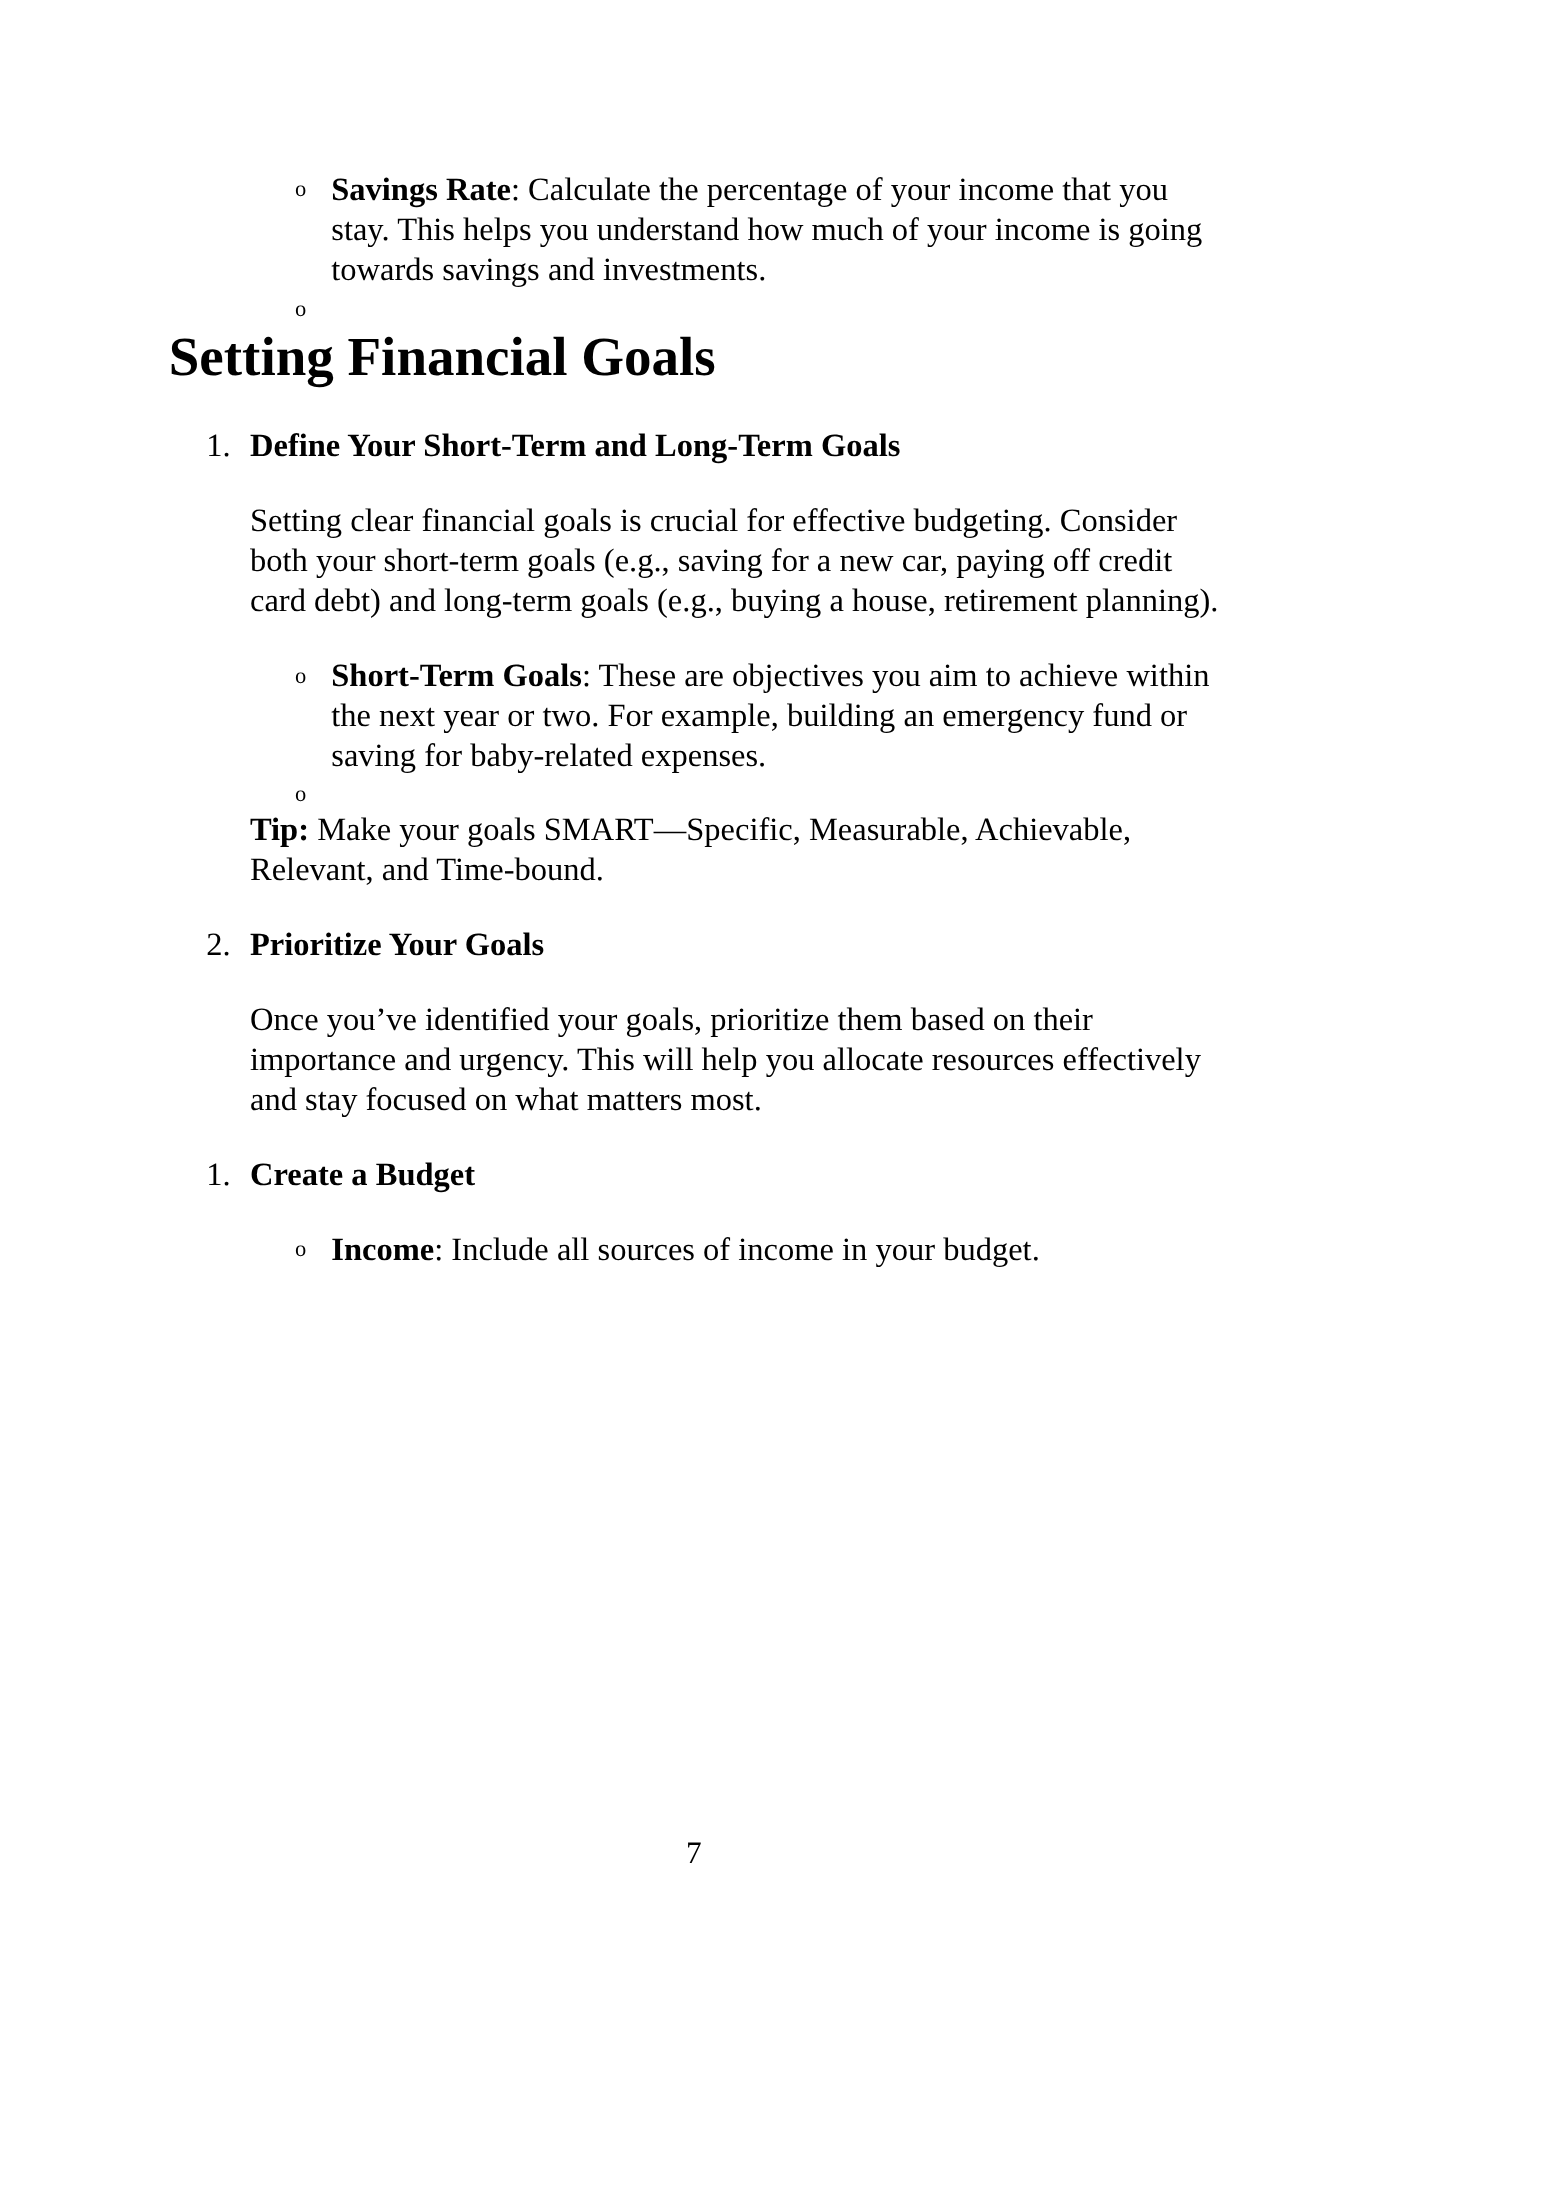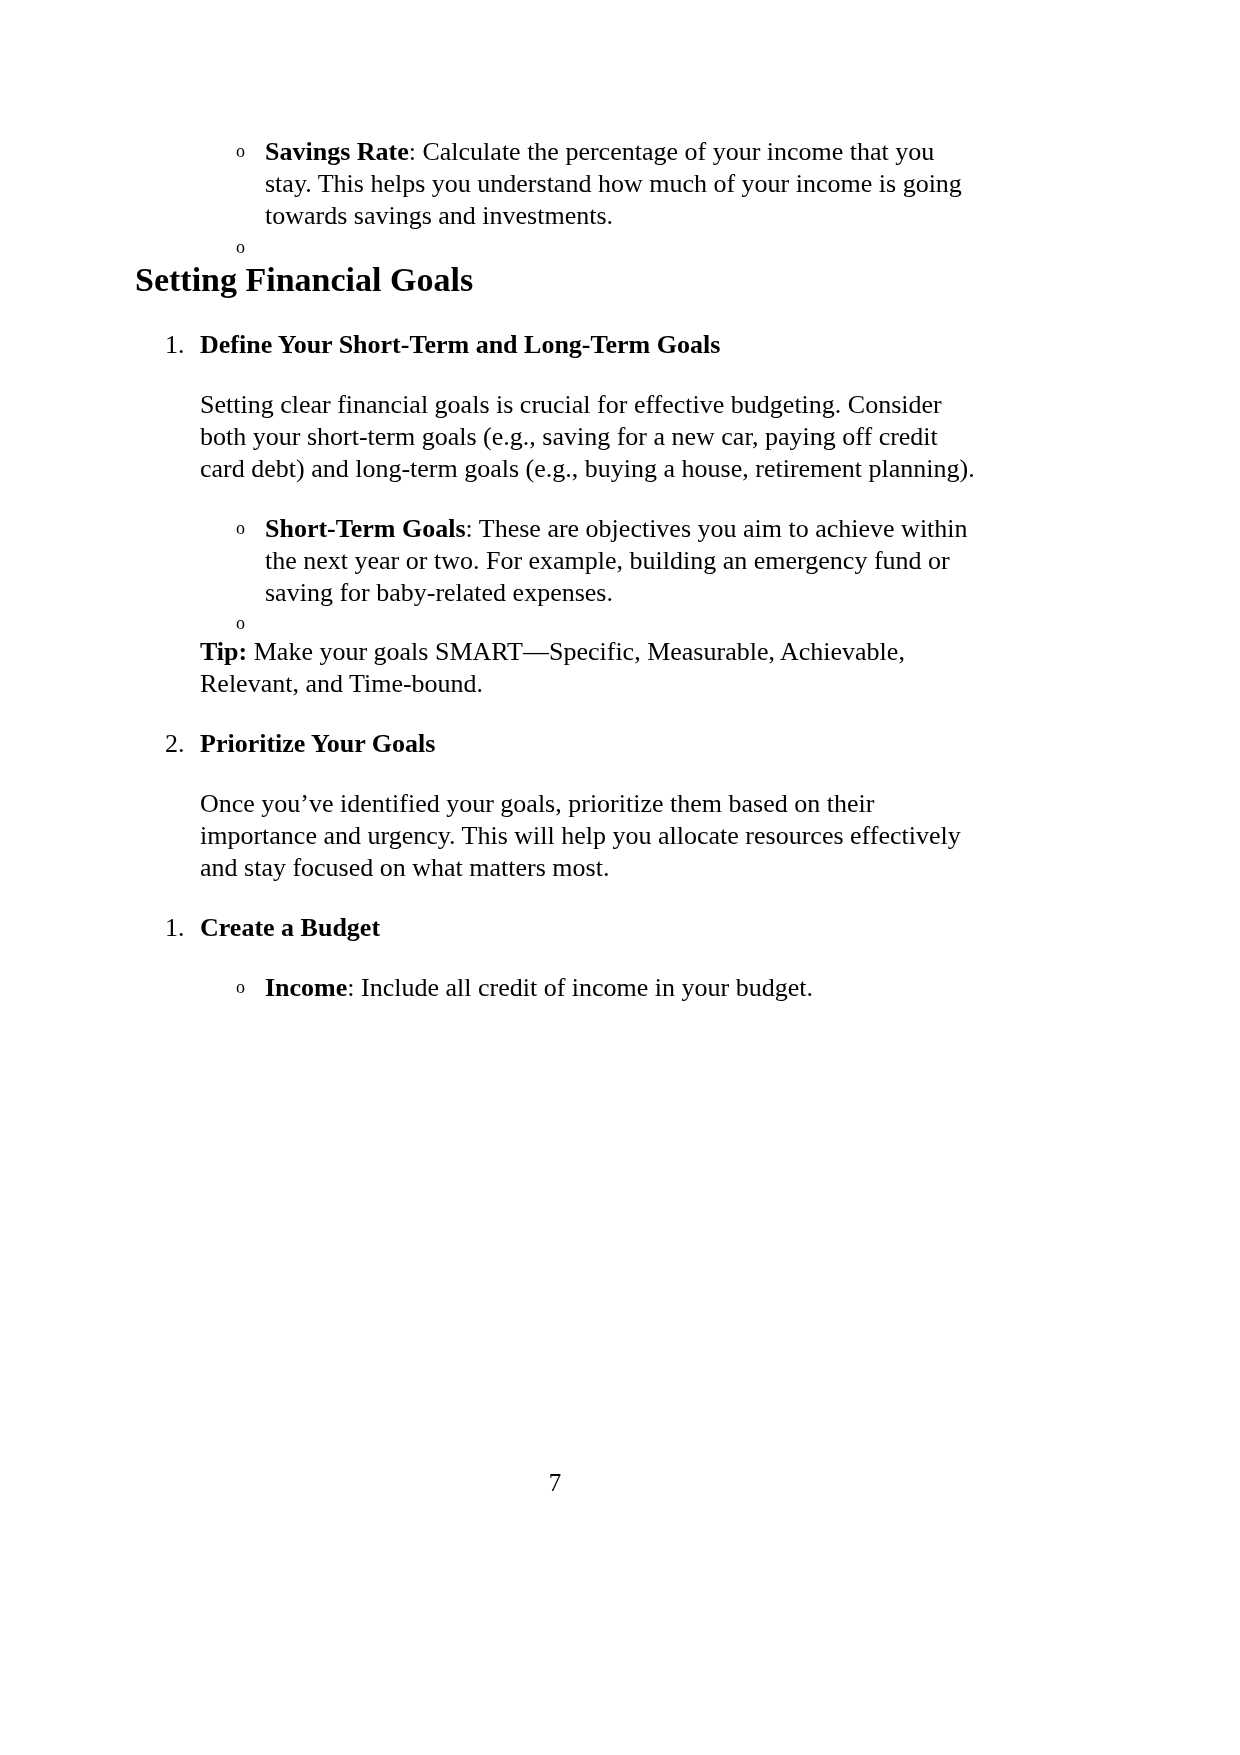--- a/index.html
+++ b/index.html
@@ -21,21 +21,21 @@
     position: absolute;
     left: 135px;
     top: 136px;
     width: 845px;
   }
 
   .mb { margin-bottom: 28px; }
 
   .h1 {
     font-family: "Liberation Serif", serif;
-    font-size: 34px;
+    font-size: 44px;
     line-height: 1.2;
     font-weight: bold;
     margin: 20px 0 28px 0;
   }
 
   .num-item {
     position: relative;
     padding-left: 65px;
   }
   .num-item .num {
@@ -128,20 +128,20 @@
 
     <div class="num-item mb">
       <span class="num">1.</span>
       <span class="item-title">Create a Budget</span>
     </div>
 
 
     <ul class="sub-list last">
       <li class="sub-li">
         <span class="marker">o</span>
-        <span><b>Income</b><span>: Include all credit of income in your budget.</span></span>
+        <span><b>Income</b><span>: Include all sources of income in your budget.</span></span>
       </li>
     </ul>
 
   </div>
 
   <div class="page-number">7</div>
 </div>
 
 </body></html>

